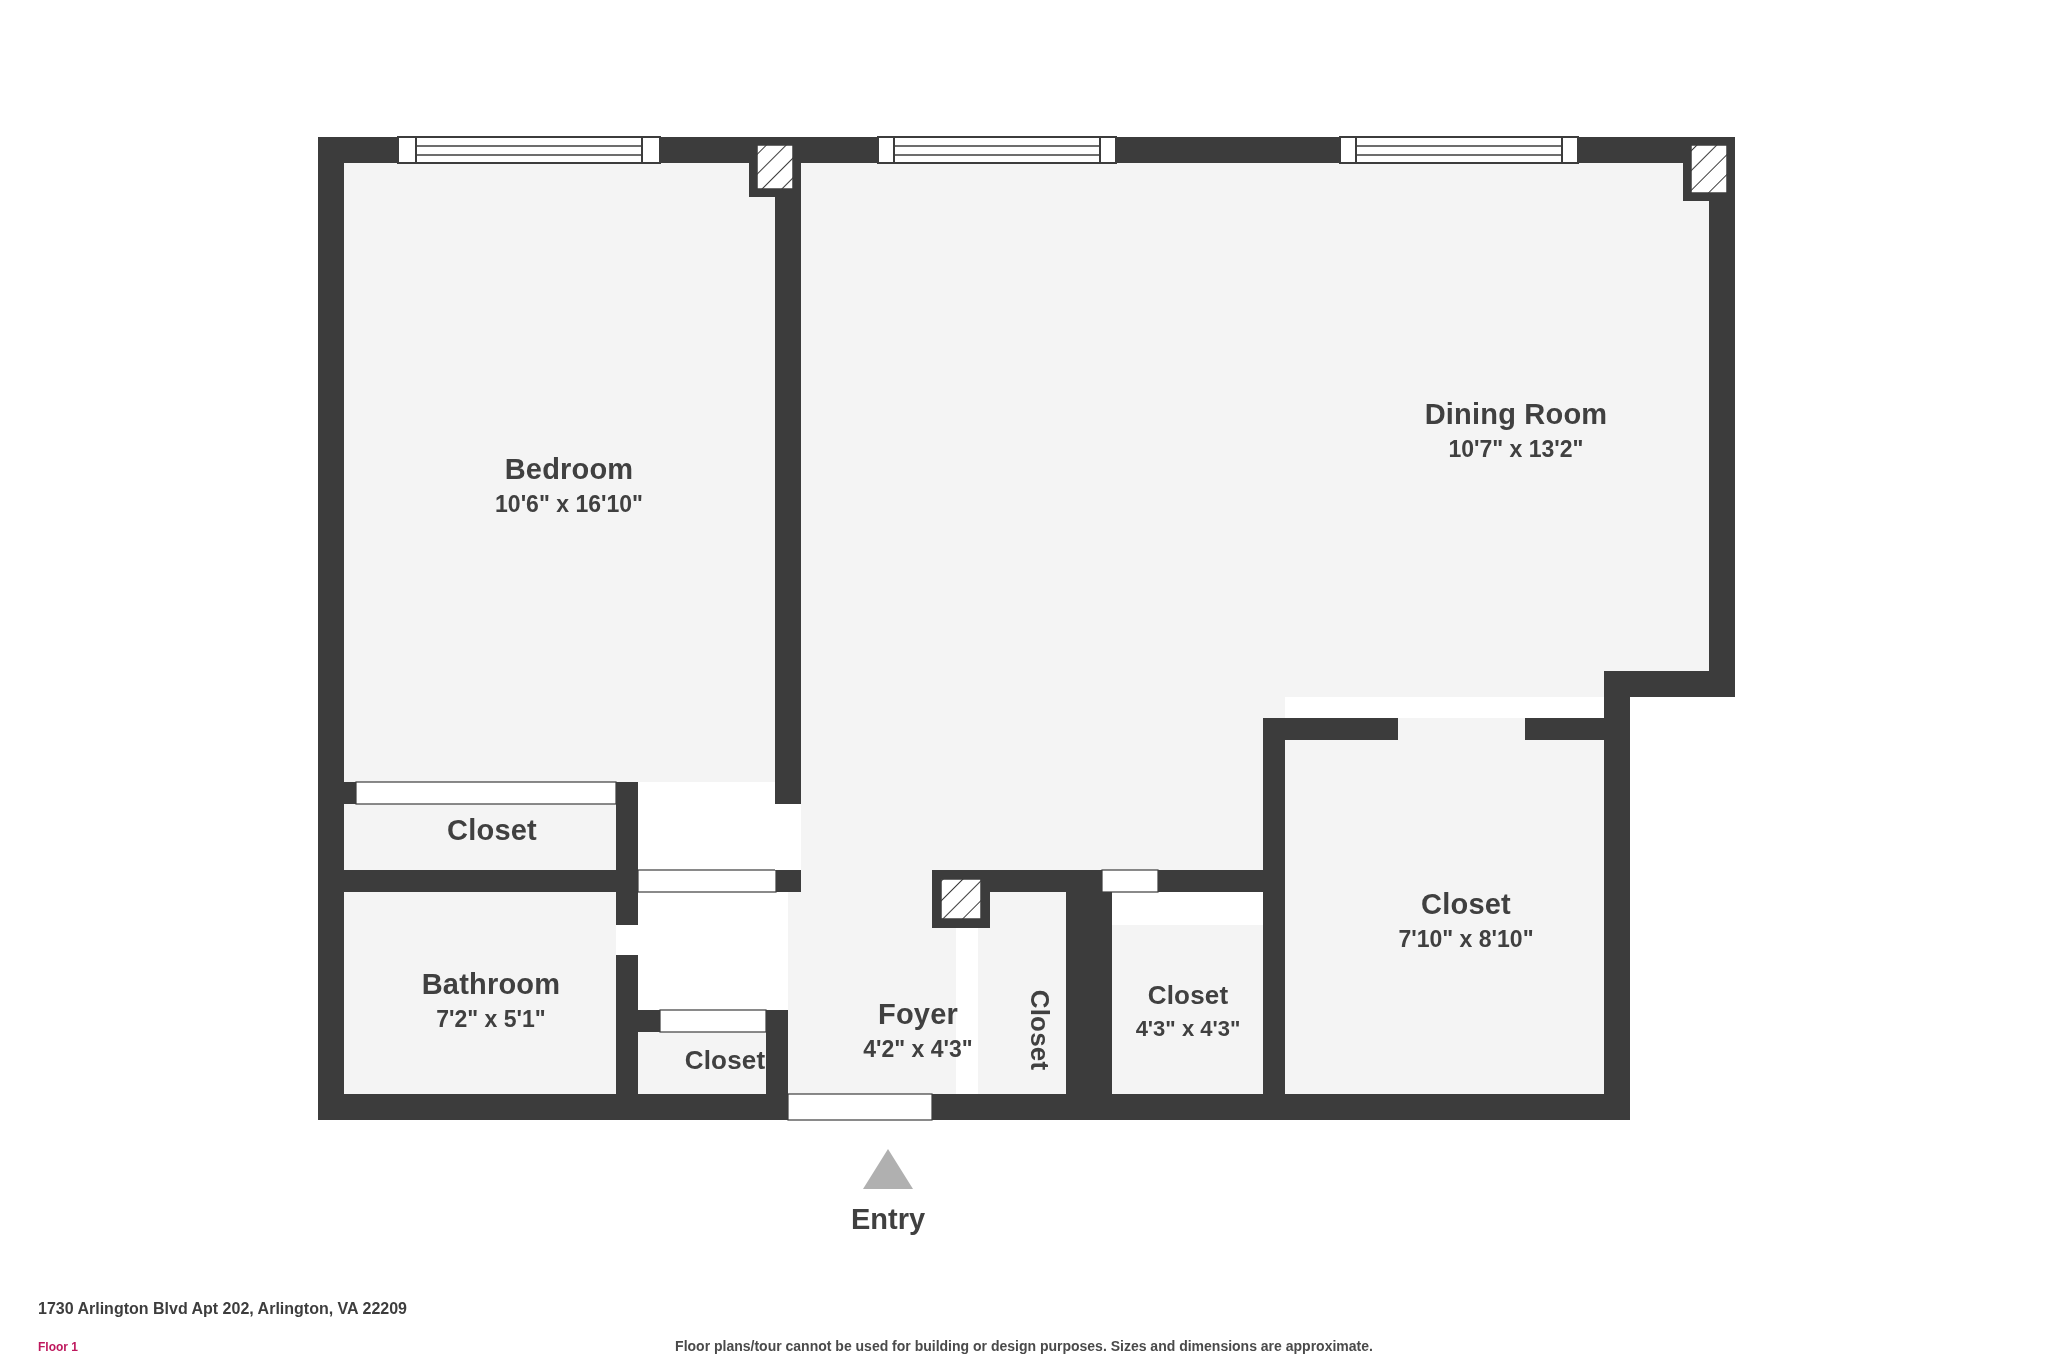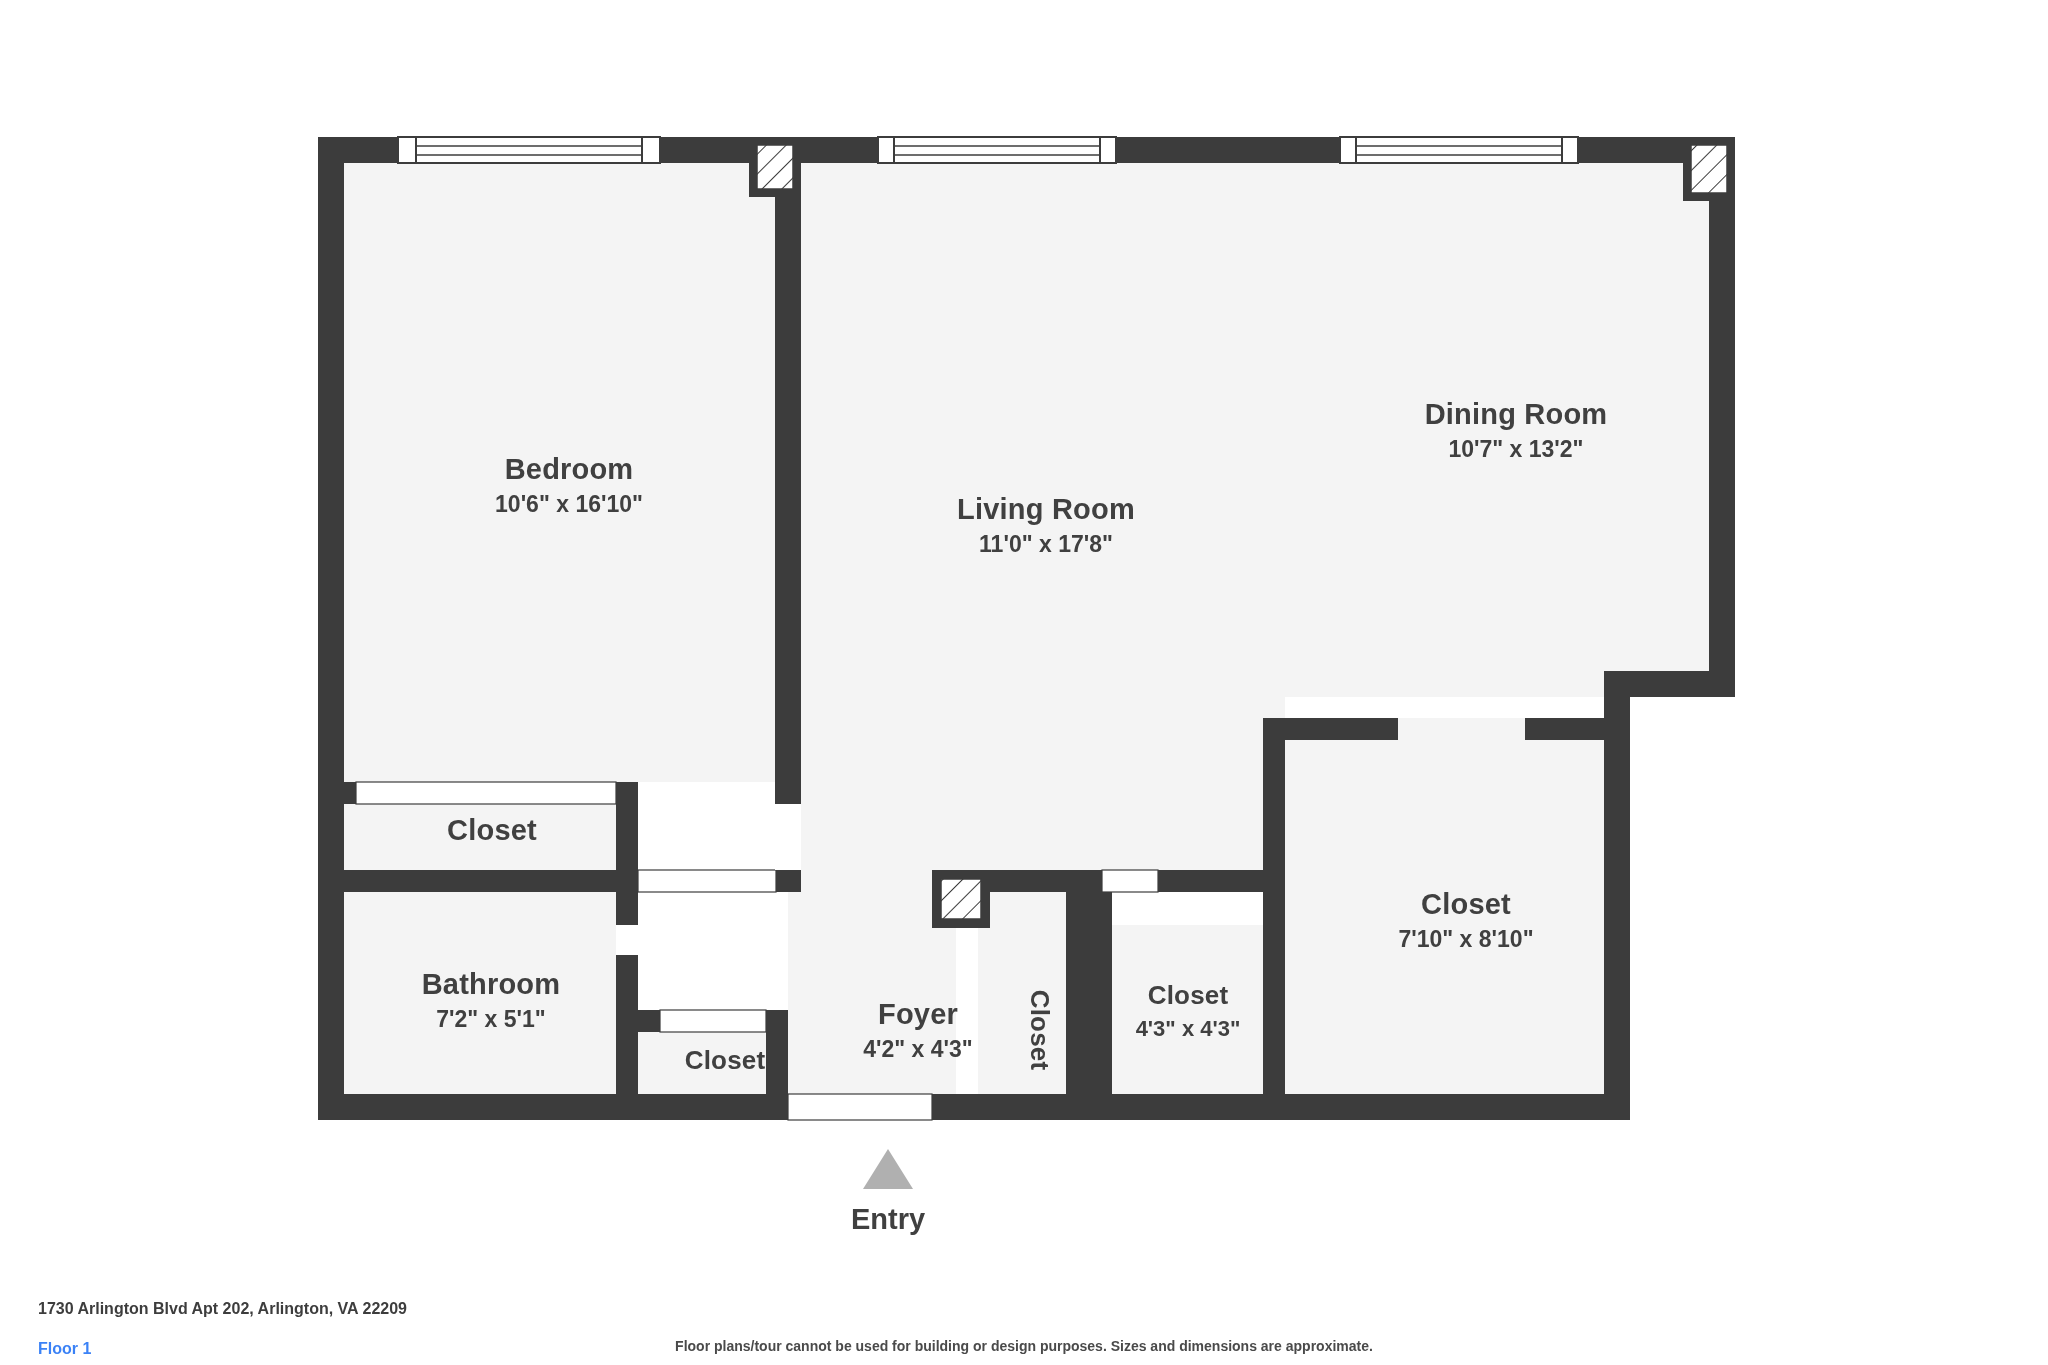--- a/index.html
+++ b/index.html
@@ -81,23 +81,23 @@
     top: 1300px;
     font-size: 16px;
     font-weight: bold;
     color: #3d3d3d;
     white-space: nowrap;
   }
   .footer-floor {
     position: absolute;
     left: 38px;
     top: 1340px;
-    font-size: 16px;
-    font-weight: bold;
-    color: #3b82f6;
+    font-size: 12px;
+    font-weight: bold;
+    color: #be185d;
     white-space: nowrap;
   }
   .footer-disclaimer {
     position: absolute;
     left: 1024px;
     top: 1338px;
     transform: translateX(-50%);
     font-size: 14px;
     font-weight: bold;
     color: #4a4a4a;
@@ -255,24 +255,20 @@
       </g>
     </g>
 
   </svg>
 
   <div class="room-label" style="left:569px; top:485px;">
     <span class="rl-name">Bedroom</span>
     <span class="rl-dim">10'6" x 16'10"</span>
   </div>
 
-  <div class="room-label" style="left:1046px; top:525px;">
-    <span class="rl-name">Living Room</span>
-    <span class="rl-dim">11'0" x 17'8"</span>
-  </div>
 
   <div class="room-label" style="left:1516px; top:430px;">
     <span class="rl-name">Dining Room</span>
     <span class="rl-dim">10'7" x 13'2"</span>
   </div>
 
   <div class="room-label" style="left:1466px; top:920px;">
     <span class="rl-name">Closet</span>
     <span class="rl-dim">7'10" x 8'10"</span>
   </div>

